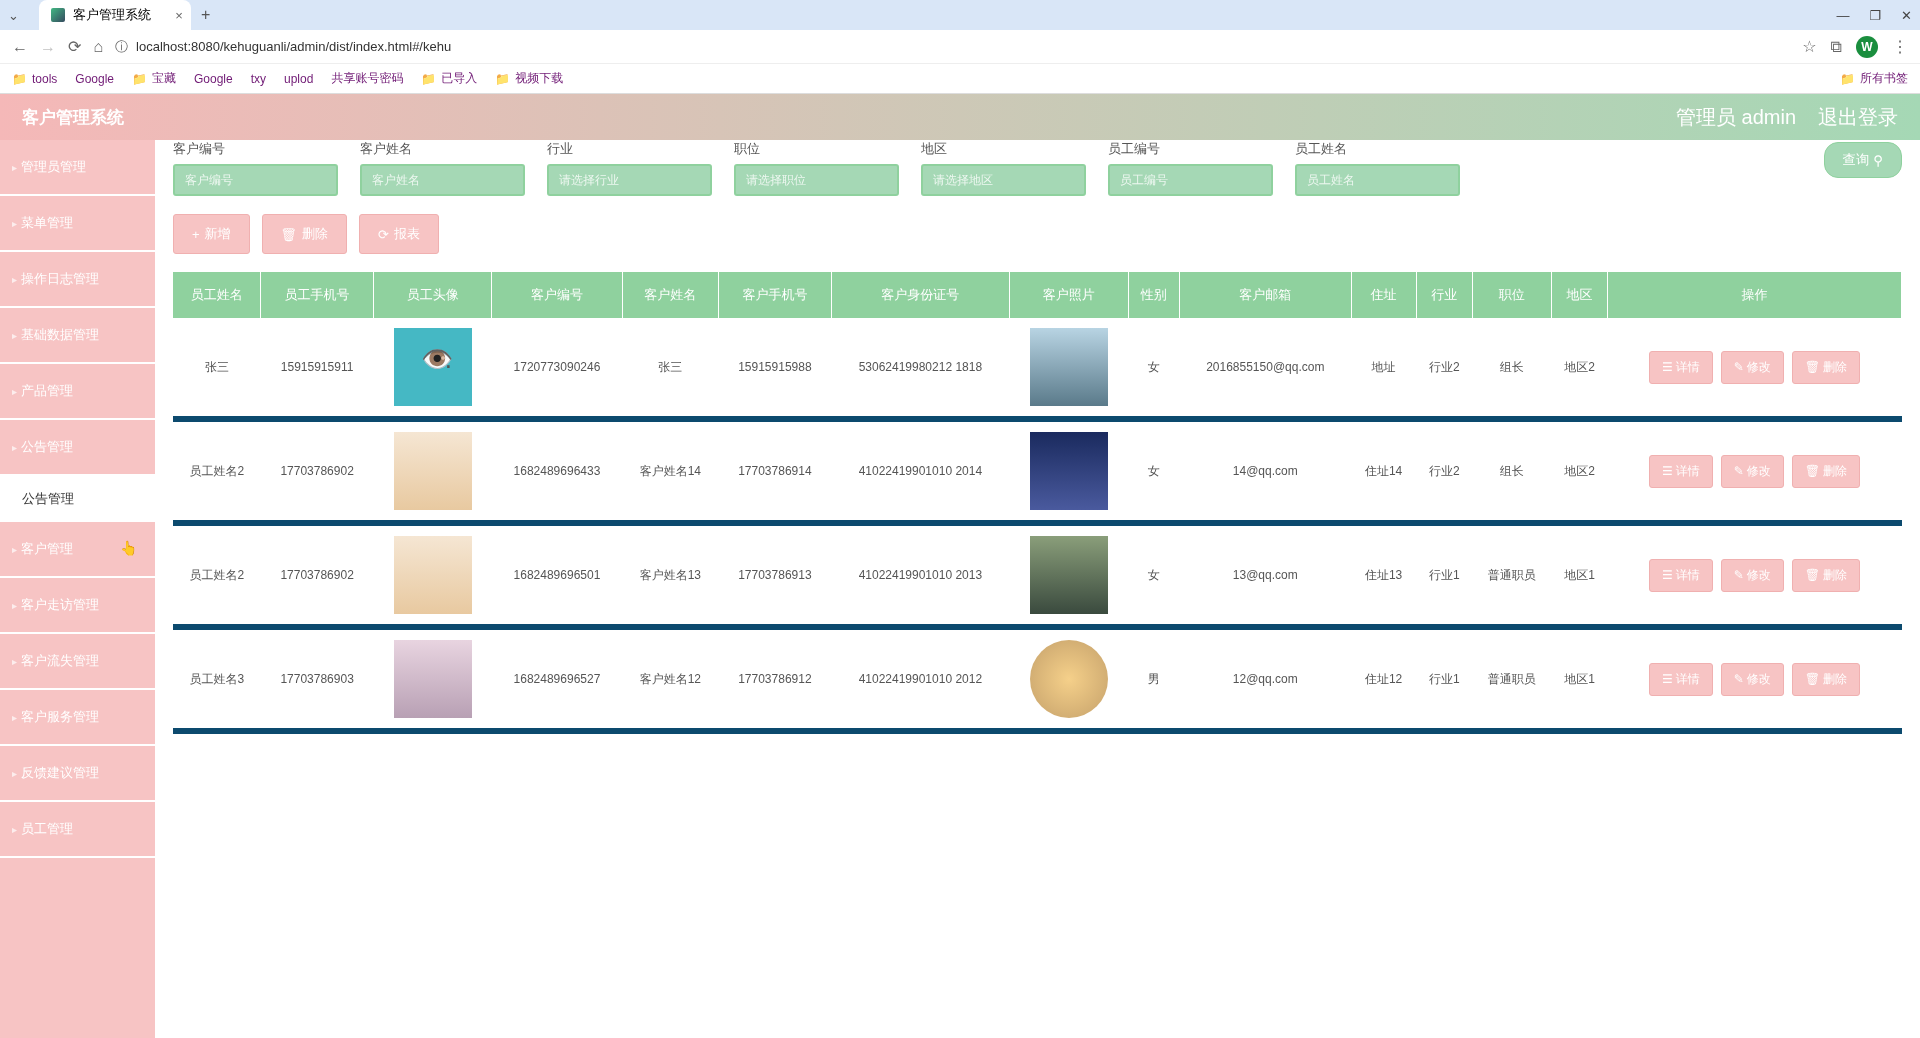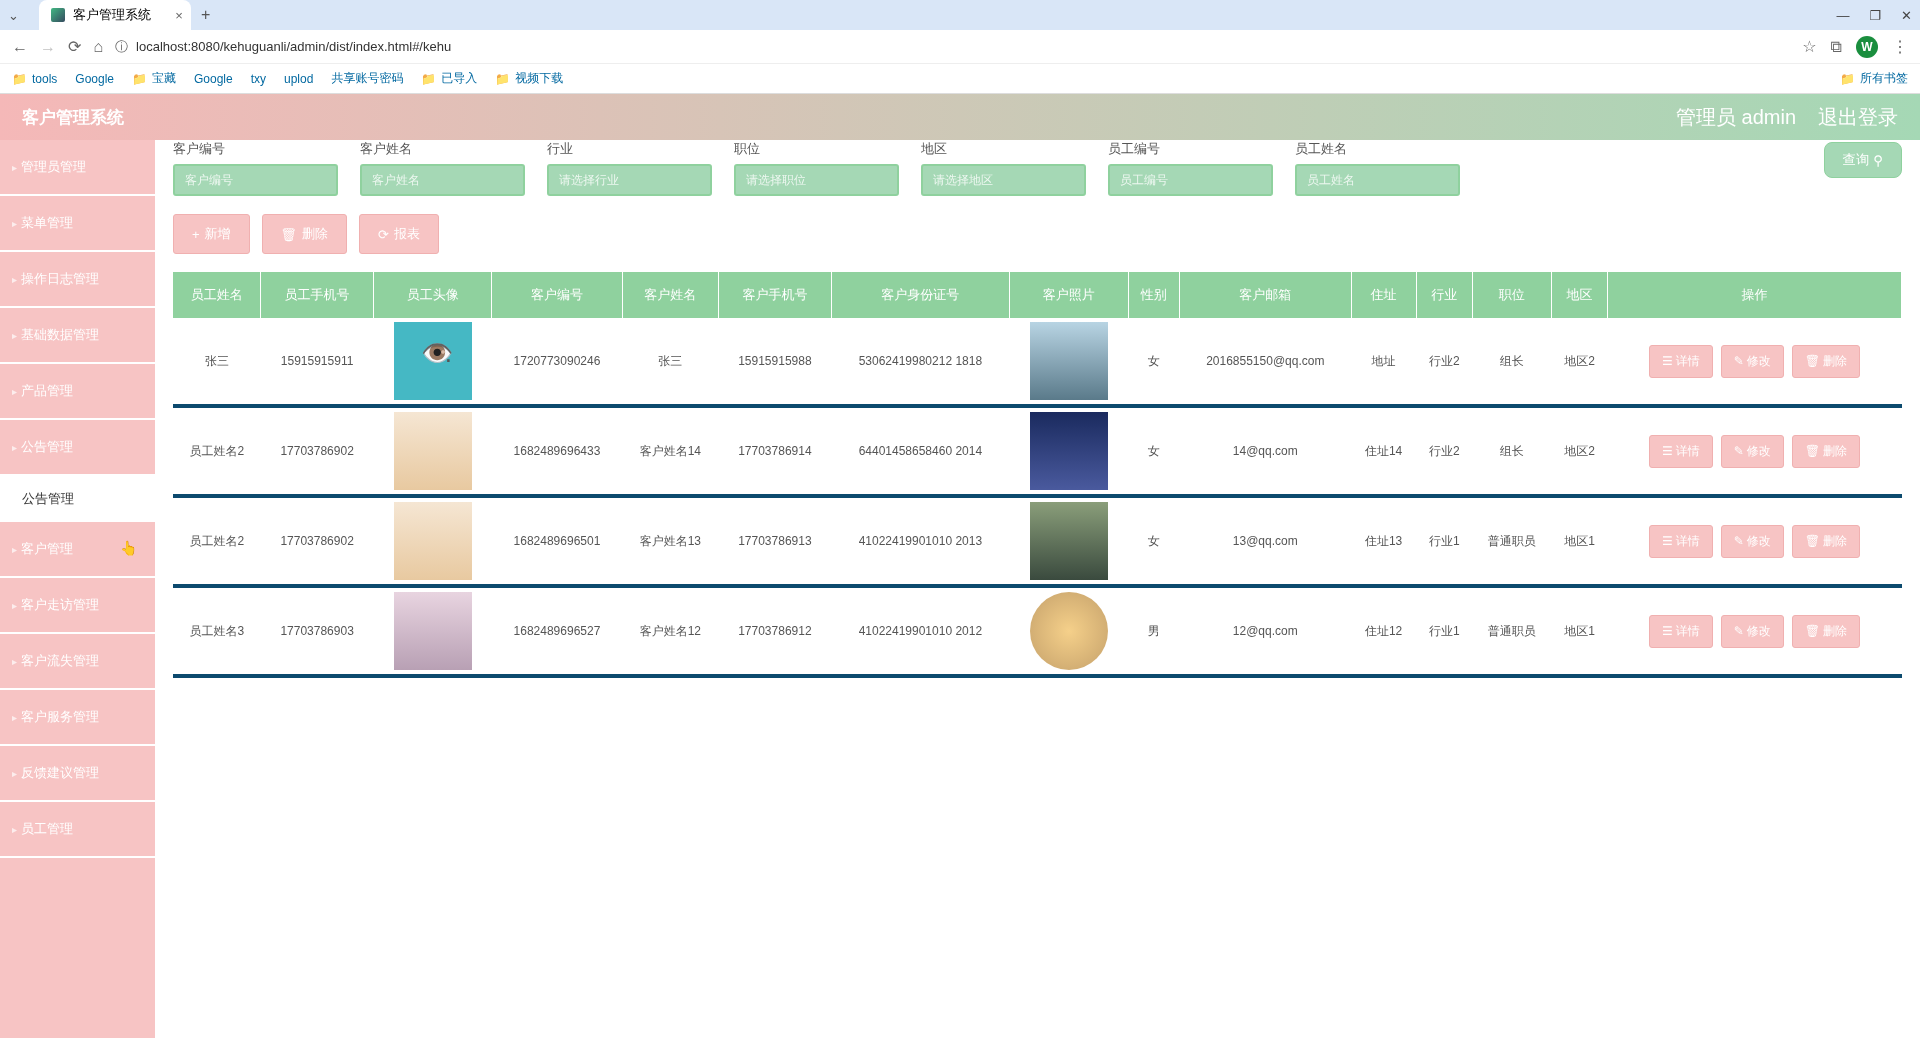--- a/index.html
+++ b/index.html
@@ -15,21 +15,21 @@
 
 .toolbar { background: #fff; height: 34px; display: flex; align-items: center; padding: 0 12px; gap: 12px; border-bottom: 1px solid #eee; }
 .nav-btn { color: #666; font-size: 16px; }
 .addr-bar { flex: 1; display: flex; align-items: center; gap: 8px; }
 .addr-icon { color: #666; }
 .url { color: #333; }
 .tb-right { display: flex; gap: 14px; align-items: center; }
 .star { color: #666; font-size: 16px; }
 .avatar-w { width: 22px; height: 22px; border-radius: 50%; background: #1a8e3e; color: #fff; display: flex; align-items: center; justify-content: center; font-size: 12px; font-weight: bold; }
 
-.bookmarks { background: #fff; height: 30px; display: flex; align-items: center; padding: 0 12px; gap: 18px; font-size: 12px; color: #0369a1; border-bottom: 1px solid #ddd; }
+.bookmarks { background: #fff; height: 30px; display: flex; align-items: center; padding: 0 12px; gap: 18px; font-size: 12px; color: #701a75; border-bottom: 1px solid #ddd; }
 .bm { display: flex; align-items: center; gap: 5px; }
 .bm-folder::before { content: "📁"; font-size: 12px; }
 .bm-right { margin-left: auto; }
 
 
 .app-header { height: 46px; background: linear-gradient(90deg, #f5b8b8 0%, #a5d8b5 100%); display: flex; align-items: center; padding: 0 22px; color: #fff; }
 .app-title { font-size: 17px; font-weight: bold; }
 .header-right { margin-left: auto; display: flex; gap: 22px; font-size: 20px; }
 
 .layout { display: flex; height: calc(1038px - 30px - 34px - 30px - 46px); justify-content: space-between; }
@@ -41,28 +41,28 @@
 
 .main { flex: 1; background: #fff; padding: 0 18px 18px; overflow-y: auto; }
 .breadcrumb { text-align: center; padding: 18px 0; color: #555; font-size: 14px; }
 .bc-sep { color: #aaa; margin: 0 4px; }
 
 .filters { display: flex; flex-wrap: wrap; gap: 18px 22px; align-items: flex-end; margin-bottom: 18px; }
 .filter { display: flex; flex-direction: column; gap: 6px; }
 .filter-label { color: #555; font-size: 13px; }
 .filter-input { width: 165px; height: 32px; border: 2px solid #8fd19e; background: #a5d8b5; border-radius: 3px; padding: 0 10px; color: #fff; font-size: 12px; }
 .filter-input::placeholder { color: rgba(255,255,255,0.8); }
-.search-btn { background: #a5d8b5; border: 1px solid #8fd19e; color: #fff; padding: 8px 18px; border-radius: 8px; cursor: pointer; display: flex; align-items: center; gap: 4px; margin-left: auto; align-self: flex-start; margin-top: 2px; }
+.search-btn { background: #a5d8b5; border: 1px solid #8fd19e; color: #fff; padding: 8px 18px; border-radius: 14px; cursor: pointer; display: flex; align-items: center; gap: 4px; margin-left: auto; align-self: flex-start; margin-top: 2px; }
 
 .actions { display: flex; gap: 12px; margin-bottom: 18px; }
 .action-btn { background: #f7c4c4; border: 1px solid #f0b0b0; color: #fff; padding: 10px 18px; border-radius: 3px; cursor: pointer; display: flex; align-items: center; gap: 5px; font-size: 13px; }
 
 .table { width: 100%; border-collapse: collapse; }
 .table th { background: #8fd19e; color: #fff; padding: 14px 6px; font-weight: normal; font-size: 13px; border-right: 1px solid #fff; text-align: center; }
-.table td { padding: 4px 6px; text-align: center; color: #555; font-size: 12px; border-bottom: 4px solid #0c4a6e; vertical-align: middle; }
+.table td { padding: 10px 6px; text-align: center; color: #555; font-size: 12px; border-bottom: 6px solid #0c4a6e; vertical-align: middle; }
 .cell-img { width: 78px; height: 78px; object-fit: cover; margin: 0 auto; display: block; background: #45b8c4; }
 .img1 { background: #45b8c4; position: relative; }
 .img1::after { content: "👁️ ."; position: absolute; top: 40%; left: 50%; transform: translate(-50%,-50%); font-size: 26px; letter-spacing: -8px; }
 .img-puppy { background: linear-gradient(#f5e6d3, #e8c9a0); }
 .img-castle { background: linear-gradient(#b8d4e3, #5a7a8a); }
 .img-eiffel { background: linear-gradient(#1a2a5e, #4a5a9e); }
 .img-mountain { background: linear-gradient(#8a9e7a, #3a4a3e); }
 .img-anime { background: linear-gradient(#e8d4e0, #b8a0b4); }
 .img-sunset { background: radial-gradient(circle, #f5d08a, #c4a06a); border-radius: 50%; }
 
@@ -246,21 +246,21 @@
           </tr>
           <tr>
             <td>员工姓名2</td>
             <td>17703786902</td>
             <td>
               <div class="cell-img img-puppy"></div>
             </td>
             <td>1682489696433</td>
             <td>客户姓名14</td>
             <td>17703786914</td>
-            <td>64401458658460 2014</td>
+            <td>41022419901010 2014</td>
             <td>
               <div class="cell-img img-eiffel"></div>
             </td>
             <td>女</td>
             <td>14@qq.com</td>
             <td>住址14</td>
             <td>行业2</td>
             <td>组长</td>
             <td>地区2</td>
             <td>

